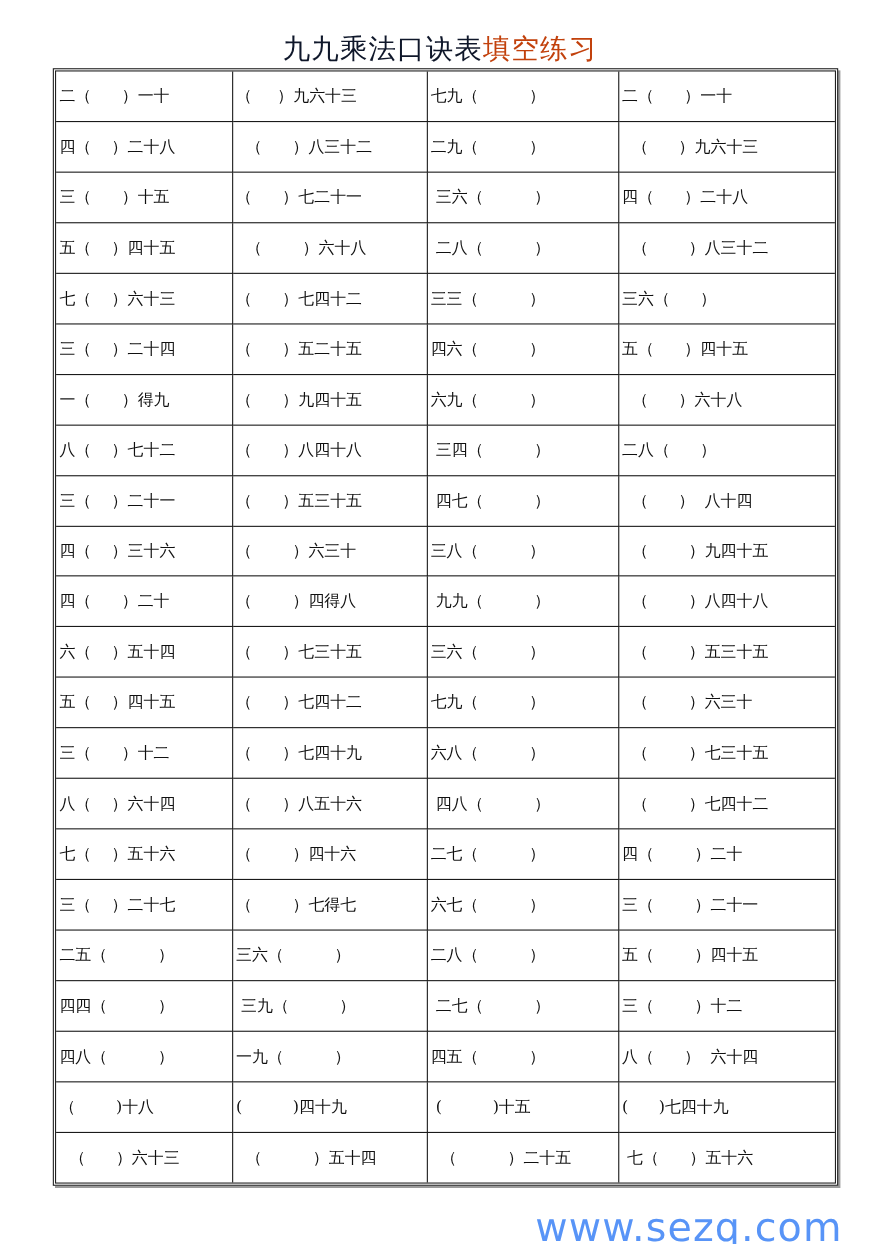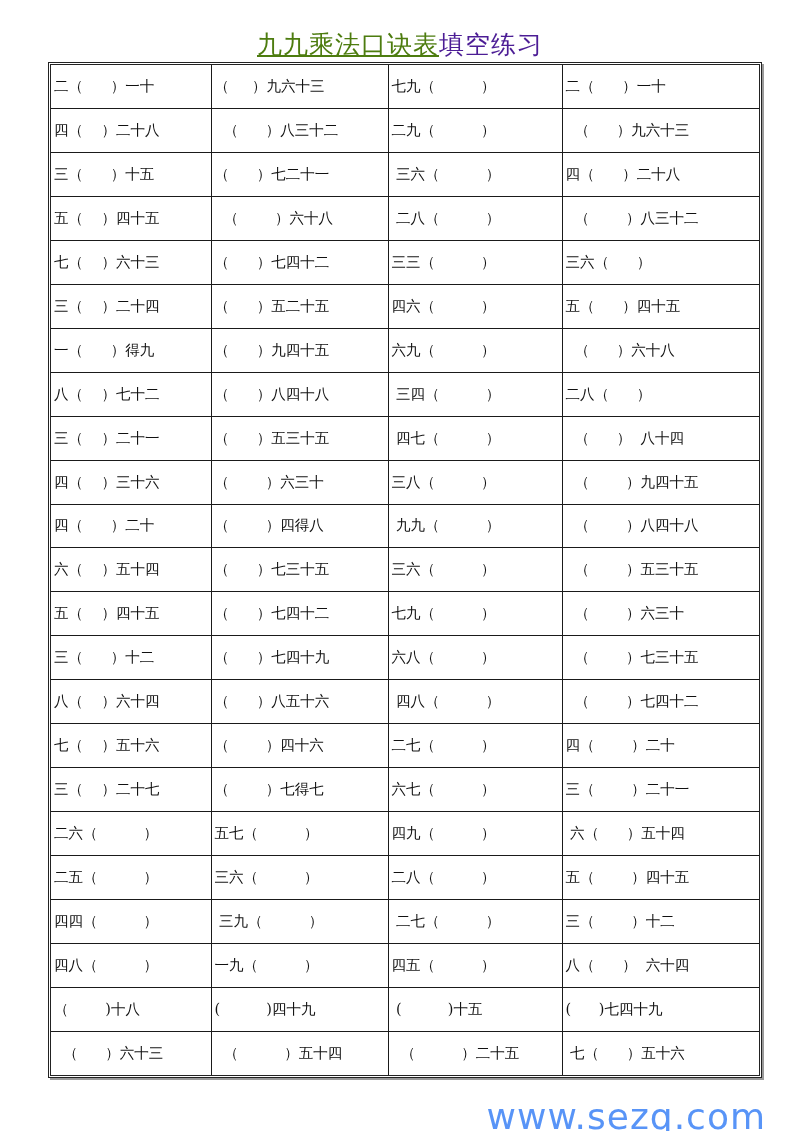--- a/index.html
+++ b/index.html
@@ -19,22 +19,22 @@
       position: absolute;
       top: 28px;
       left: 0;
       width: 800px;
       text-align: center;
       font-family: "DejaVu Sans", "Liberation Sans", sans-serif;
       font-size: 25px;
       line-height: 34px;
       letter-spacing: 1px;
     }
-    .title .red { color: #4d7c0f; text-decoration: underline; }
-    .title .black { color: #4c1d95; }
+    .title .red { color: #0f172a; }
+    .title .black { color: #c2410c; }
 
     .sheet {
       position: absolute;
       left: 48px;
       top: 62px;
       width: 714px;
       height: 1016px;
       border: 3px double #222222;
       box-sizing: border-box;
       box-shadow: 2px 2px 0 #9a9a9a;
@@ -187,26 +187,20 @@
           <td>二七（          ）</td>
           <td>四（        ）二十</td>
         </tr>
         <tr>
           <td>三（    ）二十七</td>
           <td>（        ）七得七</td>
           <td>六七（          ）</td>
           <td>三（        ）二十一</td>
         </tr>
         <tr>
-          <td>二六（          ）</td>
-          <td>五七（          ）</td>
-          <td>四九（          ）</td>
-          <td> 六（      ）五十四</td>
-        </tr>
-        <tr>
           <td>二五（          ）</td>
           <td>三六（          ）</td>
           <td>二八（          ）</td>
           <td>五（        ）四十五</td>
         </tr>
         <tr>
           <td>四四（          ）</td>
           <td> 三九（          ）</td>
           <td> 二七（          ）</td>
           <td>三（        ）十二</td>

